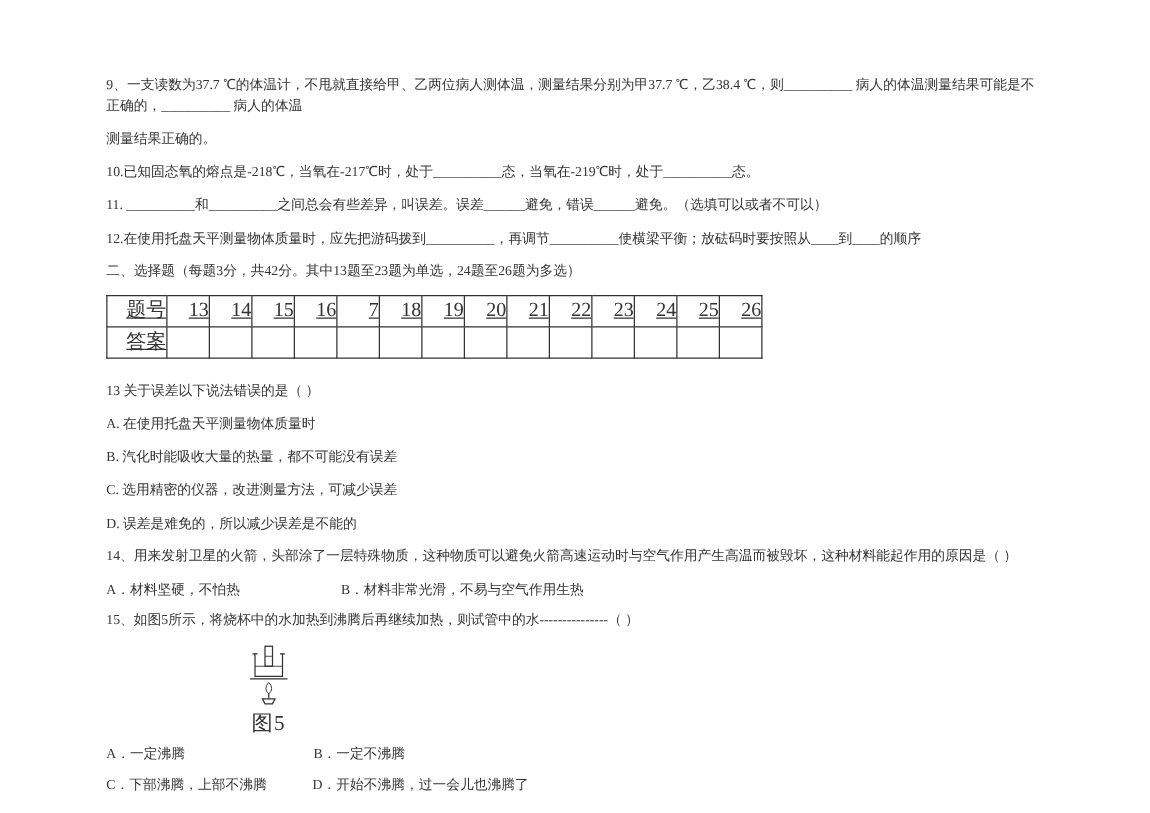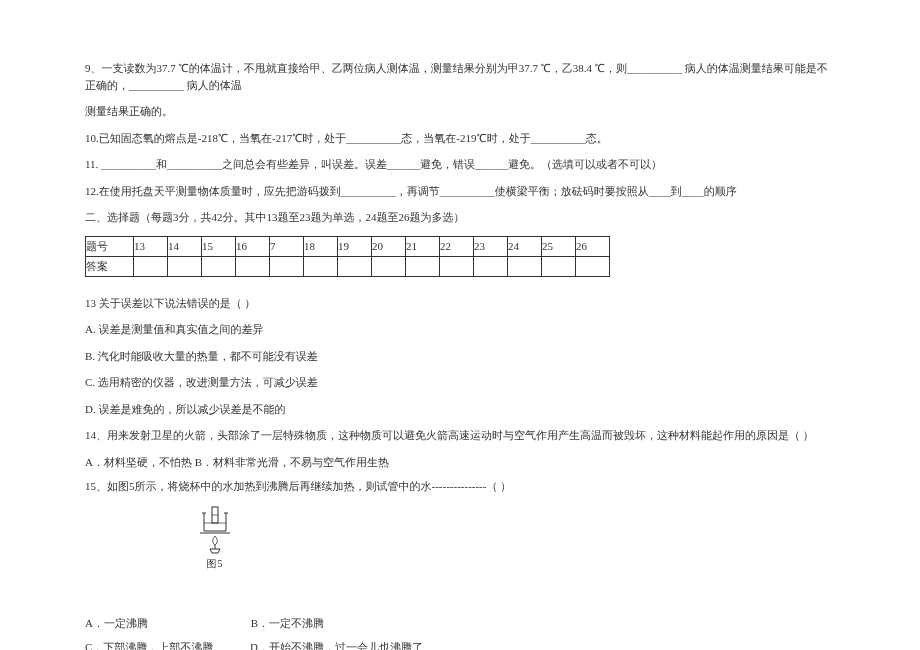--- a/index.html
+++ b/index.html
@@ -22,48 +22,49 @@
       margin: 6px 0 2px 0;
     }
     .answer-table {
       border-collapse: collapse;
       margin: 10px 0 18px 0;
     }
     .answer-table td {
       border: 1px solid #333;
       width: 34px;
       height: 20px;
-      text-align: left;
-      font-size: 11px;
+      text-align: right;
+      font-size: 16px;
       vertical-align: middle;
       padding: 0;
+      text-decoration: underline;
     }
     .answer-table td.lbl {
       width: 48px;
     }
     .figure {
       margin: 6px 0 4px 110px;
       width: 40px;
       text-align: center;
     }
     .figure svg {
       display: block;
       margin: 0 auto;
     }
     .figlabel {
-      font-size: 10px;
+      font-size: 17px;
       margin-top: 1px;
       letter-spacing: 1px;
     }
     .opts-row {
       margin-bottom: 8px;
     }
     .opts-row span { display: inline-block; }
-    .gap-a { margin-right: 100px; margin-top: 40px; }
-    .gap-b { }
+    .gap-a { margin-right: 100px; }
+    .gap-b { margin-right: 78px; }
   </style>
 </head>
 <body>
 
 <div class="page">
 
   <p class="line">9、一支读数为37.7 ℃的体温计，不甩就直接给甲、乙两位病人测体温，测量结果分别为甲37.7 ℃，乙38.4 ℃，则__________ 病人的体温测量结果可能是不正确的，__________ 病人的体温</p>
   <p class="line">测量结果正确的。</p>
 
   <p class="line">10.已知固态氧的熔点是-218℃，当氧在-217℃时，处于__________态，当氧在-219℃时，处于__________态。</p>
@@ -107,21 +108,21 @@
       <td></td>
       <td></td>
       <td></td>
       <td></td>
       <td></td>
     </tr>
   </tbody>
     </table>
 
   <p class="line">13 关于误差以下说法错误的是（    ）</p>
-  <p class="line">A. 误差是测量值和真实值之间的差异</p>
+  <p class="line">A. 在使用托盘天平测量物体质量时</p>
   <p class="line">B. 汽化时能吸收大量的热量，都不可能没有误差</p>
   <p class="line">C. 选用精密的仪器，改进测量方法，可减少误差</p>
   <p class="line">D. 误差是难免的，所以减少误差是不能的</p>
 
   <p class="line">14、用来发射卫星的火箭，头部涂了一层特殊物质，这种物质可以避免火箭高速运动时与空气作用产生高温而被毁坏，这种材料能起作用的原因是（    ）</p>
   <p class="line opts-row">
     <span class="gap-b">A．材料坚硬，不怕热</span>
     <span>B．材料非常光滑，不易与空气作用生热</span>
   </p>
 

